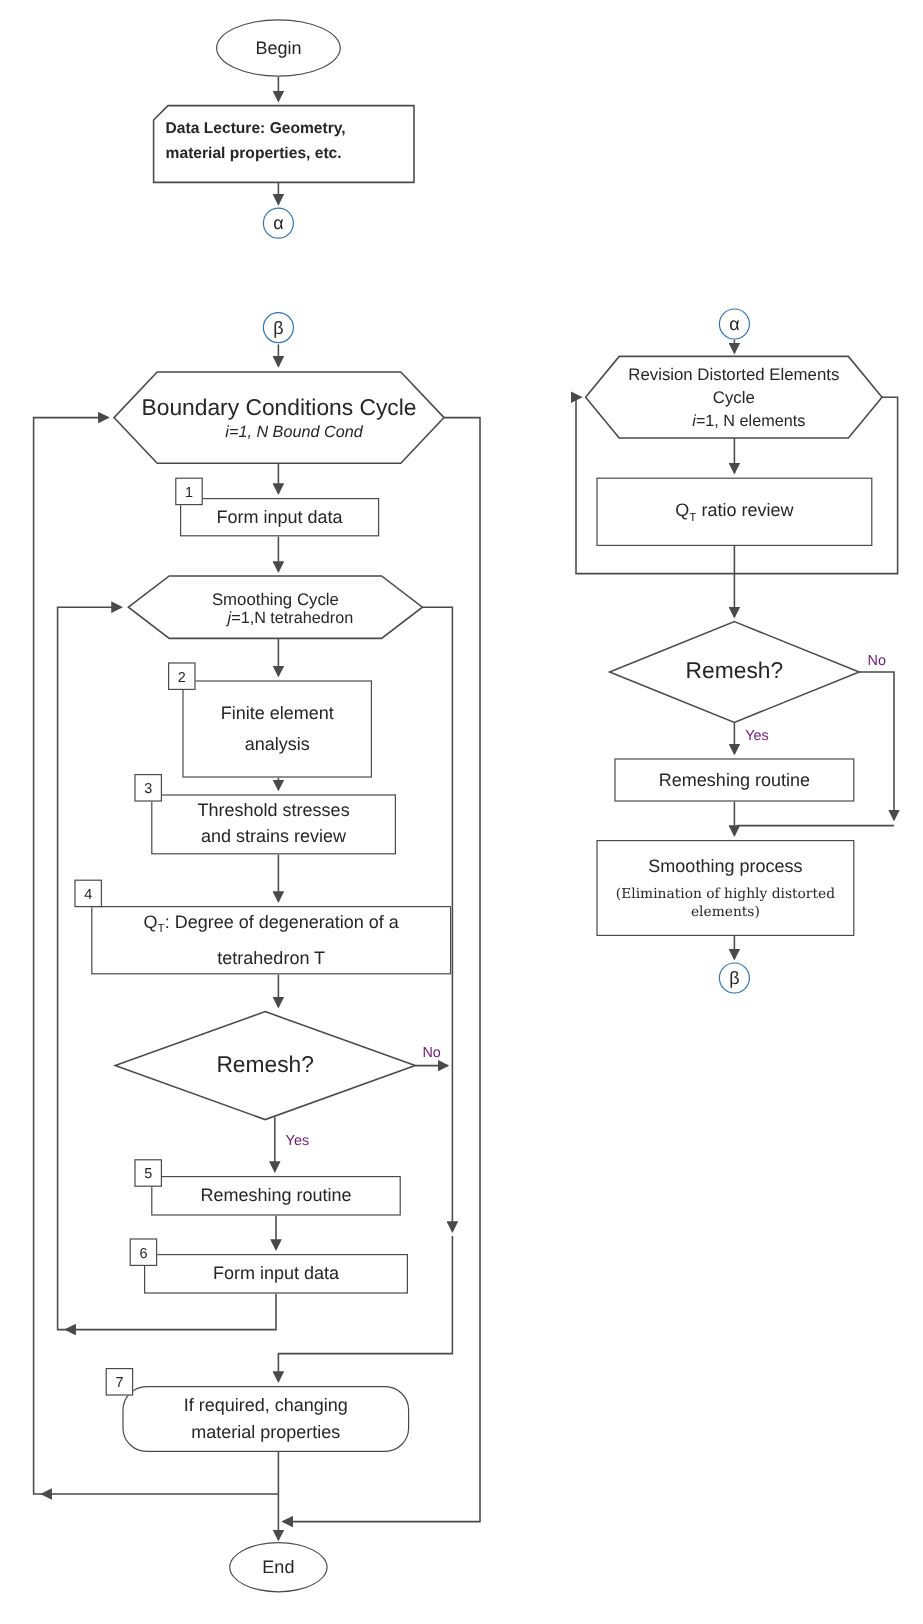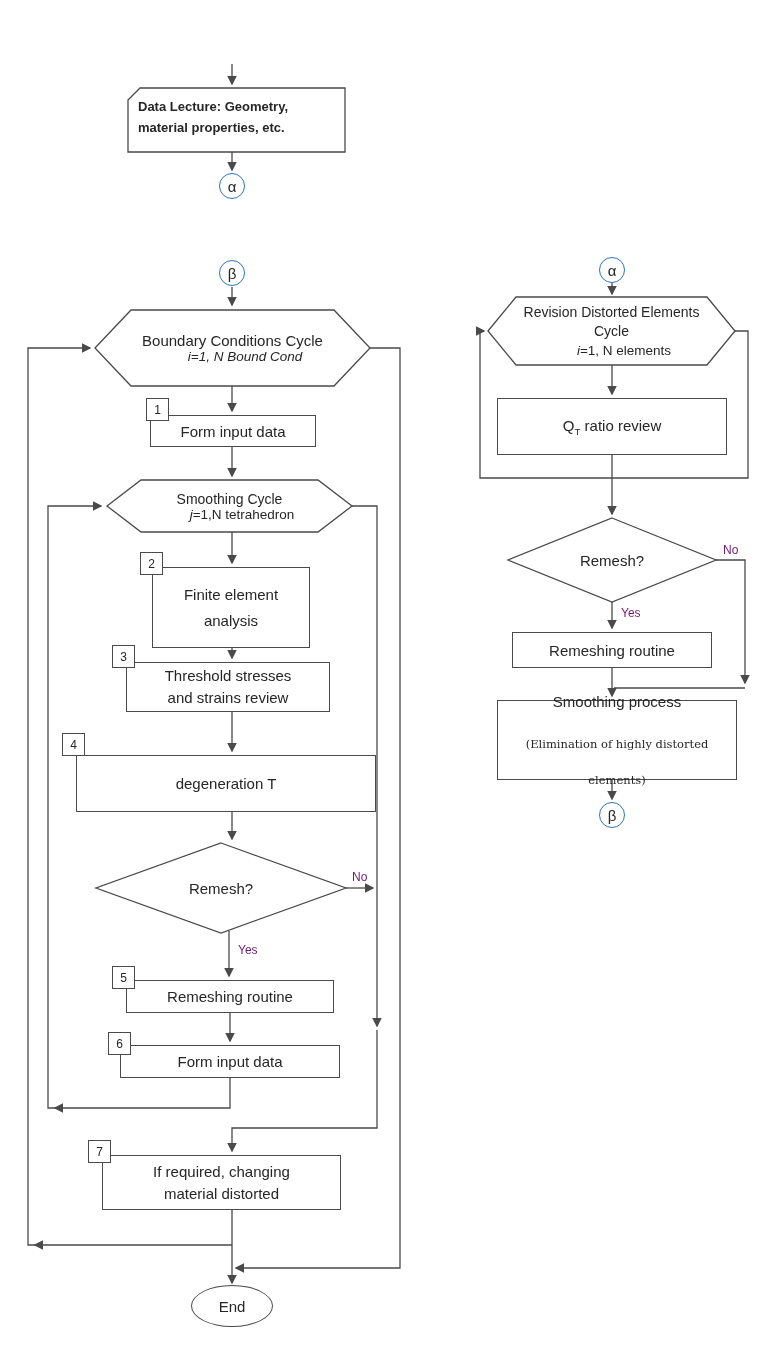--- a/index.html
+++ b/index.html
@@ -11,21 +11,21 @@
        text-align:center;color:#262626;font-size:15px;box-sizing:border-box;}
   .ellipse{border-radius:50%;}
   .numsq{position:absolute;z-index:3;width:23px;height:23px;background:#fff;border:1.2px solid #4a4a4a;
        display:flex;align-items:center;justify-content:center;font-size:12px;color:#262626;box-sizing:border-box;}
   .conn{position:absolute;z-index:2;width:26px;height:26px;border:1.4px solid #2e75b6;border-radius:50%;
        background:#fff;display:flex;align-items:center;justify-content:center;font-size:15px;color:#262626;box-sizing:border-box;}
   .overlay{position:absolute;z-index:3;display:flex;flex-direction:column;align-items:center;justify-content:center;
        text-align:center;color:#262626;pointer-events:none;}
   .lbl{position:absolute;z-index:3;font-size:12px;color:#701a75;}
   .it{font-style:italic;margin-left:25px;}
-  .f15{font-size:15px;}
+  .f15{font-size:19px;}
   .f14{font-size:14px;}
   .f13{font-size:13.5px;}
   sub{font-size:0.65em;}
   .lh26{line-height:26px;} .lh22{line-height:22px;} .lh24{line-height:24px;} .lh19{line-height:19px;}
   .cardtext{align-items:flex-start;text-align:left;font-size:13px;line-height:21px;font-weight:bold;}
   .smoothsub{font-family:"DejaVu Serif", serif;font-size:11.5px;line-height:15px;}
 </style>
 </head>
 <body>
 
@@ -80,20 +80,23 @@
     <g stroke="#4a4a4a" stroke-width="1.3" fill="#ffffff">
       <polygon points="140,88 345,88 345,152 128,152 128,100"></polygon>
       <polygon points="95,348 131,310 334,310 370,348 334,386 131,386"></polygon>
       <polygon points="107,506 141,480 318,480 352,506 318,532 141,532"></polygon>
       <polygon points="221,843 346,888 221,933 96,888"></polygon>
       <polygon points="488,331 516,297 707,297 735,331 707,365 516,365"></polygon>
       <polygon points="612,518 716,560 612,602 508,560"></polygon>
     </g>
   </svg>
 
+  <div class="box ellipse" style="left:180px;top:16px;width:104px;height:48px;">
+    <div>Begin</div>
+  </div>
 
   <div class="overlay cardtext" style="left:138px;top:94px;width:202px;height:46px;">
     <div>Data Lecture: Geometry,</div>
     <div>material properties, etc.</div>
   </div>
 
   <div class="conn" style="left:219px;top:173px;">
     <span>α</span>
   </div>
 
@@ -131,21 +134,22 @@
   </div>
   <div class="box lh22" style="left:126px;top:662px;width:204px;height:50px;">
     <div>Threshold stresses</div>
     <div>and strains review</div>
   </div>
 
   <div class="numsq" style="left:62px;top:733px;">
     <span>4</span>
   </div>
   <div class="box lh24" style="left:76px;top:755px;width:300px;height:57px;">
-    <div>degeneration T</div>
+    <div><span>Q</span><sub>T</sub><span>: Degree of degeneration of a</span></div>
+    <div>tetrahedron T</div>
   </div>
 
   <div class="overlay f15" style="left:121px;top:874px;width:200px;height:28px;">
     <div>Remesh?</div>
   </div>
   <div class="lbl" style="left:352px;top:870px;">No</div>
   <div class="lbl" style="left:238px;top:943px;">Yes</div>
 
   <div class="numsq" style="left:112px;top:966px;">
     <span>5</span>
@@ -157,23 +161,23 @@
   <div class="numsq" style="left:108px;top:1032px;">
     <span>6</span>
   </div>
   <div class="box" style="left:120px;top:1045px;width:220px;height:33px;">
     <div>Form input data</div>
   </div>
 
   <div class="numsq" style="left:88px;top:1140px;">
     <span>7</span>
   </div>
-  <div class="box lh22" style="left:102px;top:1155px;width:239px;height:55px;">
+  <div class="box lh22" style="left:102px;top:1155px;width:239px;height:55px;border-radius:20px;">
     <div>If required, changing</div>
-    <div>material distorted</div>
+    <div>material properties</div>
   </div>
 
   <div class="box ellipse" style="left:191px;top:1285px;width:82px;height:42px;">
     <div>End</div>
   </div>
 
   <div class="conn" style="left:599px;top:257px;">
     <span>α</span>
   </div>
 
@@ -190,21 +194,21 @@
   <div class="overlay f15" style="left:512px;top:546px;width:200px;height:28px;">
     <div>Remesh?</div>
   </div>
   <div class="lbl" style="left:723px;top:543px;">No</div>
   <div class="lbl" style="left:621px;top:606px;">Yes</div>
 
   <div class="box" style="left:512px;top:632px;width:200px;height:36px;">
     <div>Remeshing routine</div>
   </div>
 
-  <div class="box" style="left:497px;top:700px;width:240px;height:80px;gap:21px;">
+  <div class="box" style="left:497px;top:700px;width:215px;height:80px;">
     <div style="margin-bottom:6px;">Smoothing process</div>
     <div class="smoothsub">(Elimination of highly distorted</div>
     <div class="smoothsub">elements)</div>
   </div>
 
   <div class="conn" style="left:599px;top:802px;">
     <span>β</span>
   </div>
 
 </div>

